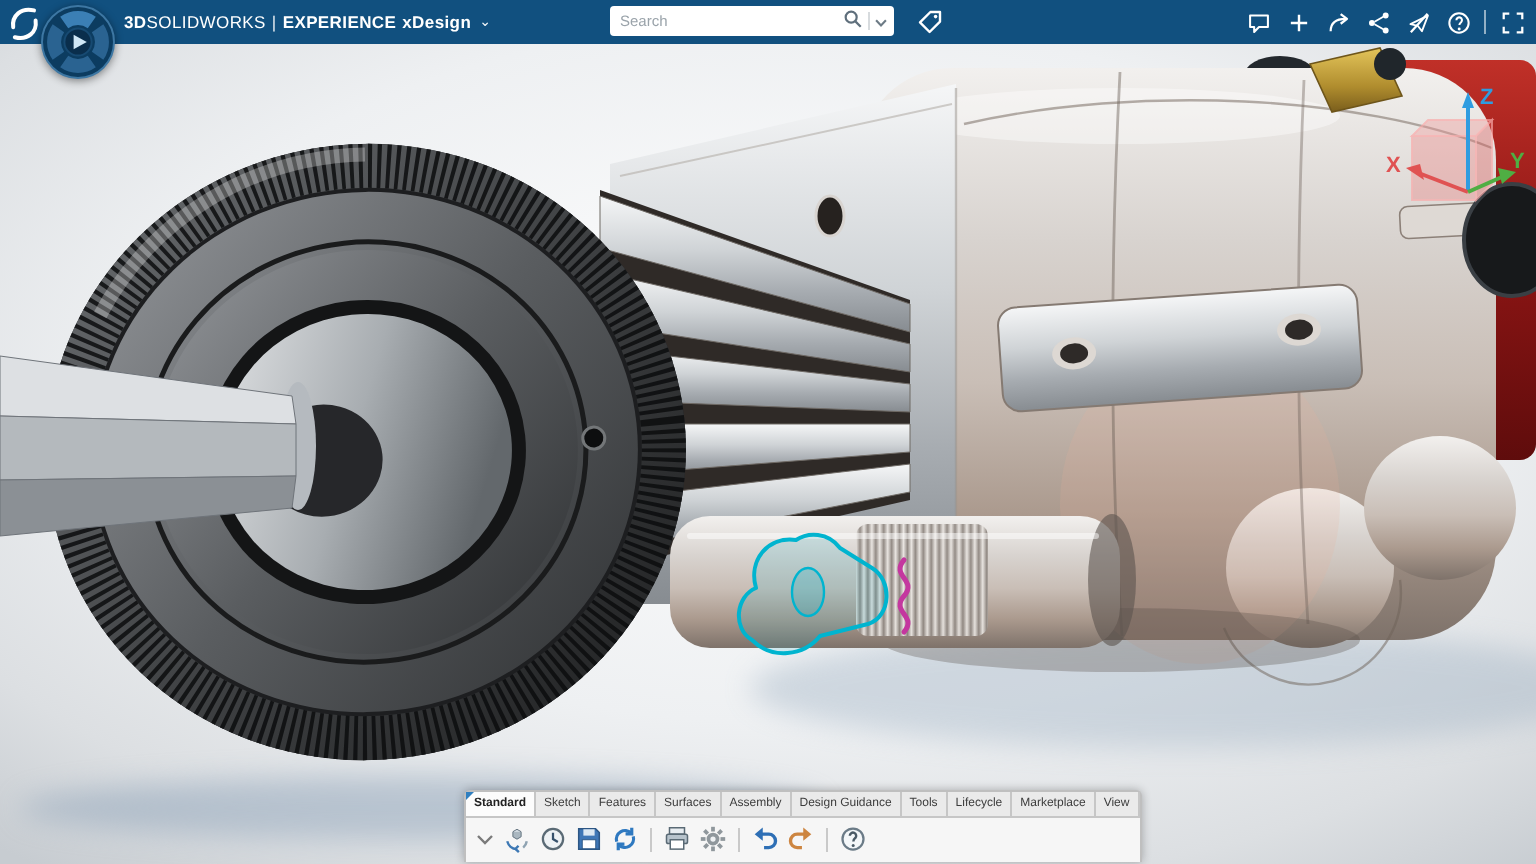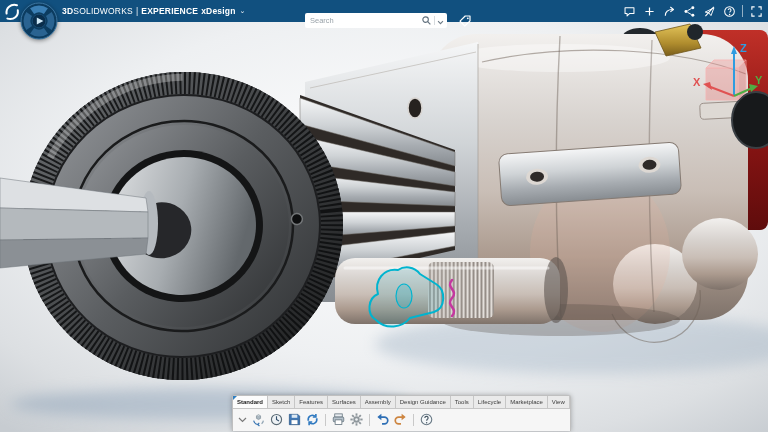--- a/index.html
+++ b/index.html
@@ -10,21 +10,21 @@
   #topbar{position:absolute;top:0;left:0;right:0;height:22px;background:#11507f;z-index:20;}
   #ds-logo{position:absolute;left:3px;top:2px;width:18px;height:18px;}
   #compass{position:absolute;left:20px;top:2px;width:38px;height:38px;z-index:30;cursor:pointer;
            filter:drop-shadow(0 1px 2px rgba(0,0,0,.45));}
   #brand{position:absolute;left:62px;top:0;height:22px;display:flex;align-items:center;
          color:#fff;font-size:8.5px;letter-spacing:.2px;white-space:nowrap;}
   #brand b{font-weight:bold;}
   #brand .divider{margin:0 3px;opacity:.9;}
   #brand .app{margin-left:3px;font-weight:bold;}
   #brand .chev{margin-left:4px;font-size:7px;opacity:.95;}
-  #search-area{position:absolute;left:305px;top:13px;display:flex;align-items:flex-end;}
+  #search-area{position:absolute;left:305px;top:3px;display:flex;align-items:flex-end;}
   #search-box{display:flex;align-items:center;background:#fff;border-radius:2px;height:15px;width:136px;padding:0 3px;}
   #search-box input{border:0;outline:none;flex:1;min-width:0;font-size:7.5px;color:#444;
                     font-family:"Liberation Sans",sans-serif;background:transparent;}
   #search-box input::placeholder{color:#9aa3aa;}
   #search-box .sep{width:1px;height:9px;background:#d7dbde;margin:0 2px;}
   #tag-btn{margin-left:11px;width:14px;height:14px;cursor:pointer;}
   #topbar-actions{position:absolute;right:5px;top:0;height:22px;display:flex;align-items:center;gap:6px;}
   .tb-icon{width:14px;height:14px;display:flex;align-items:center;justify-content:center;cursor:pointer;}
   .tb-divider{width:1px;height:12px;background:rgba(255,255,255,.55);}
 

